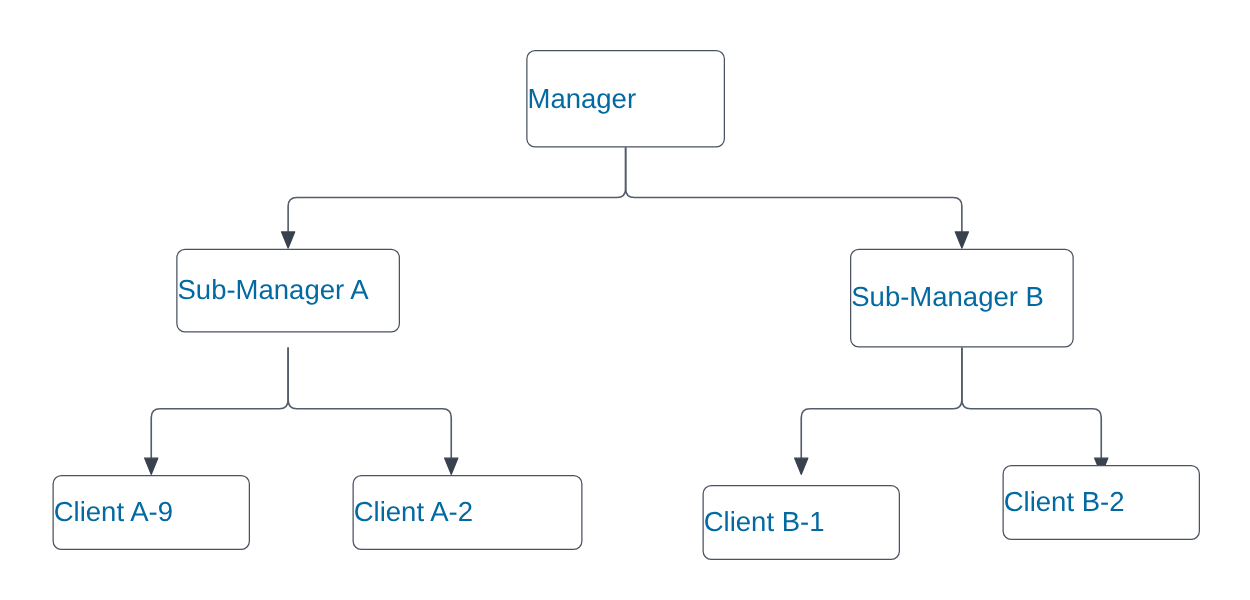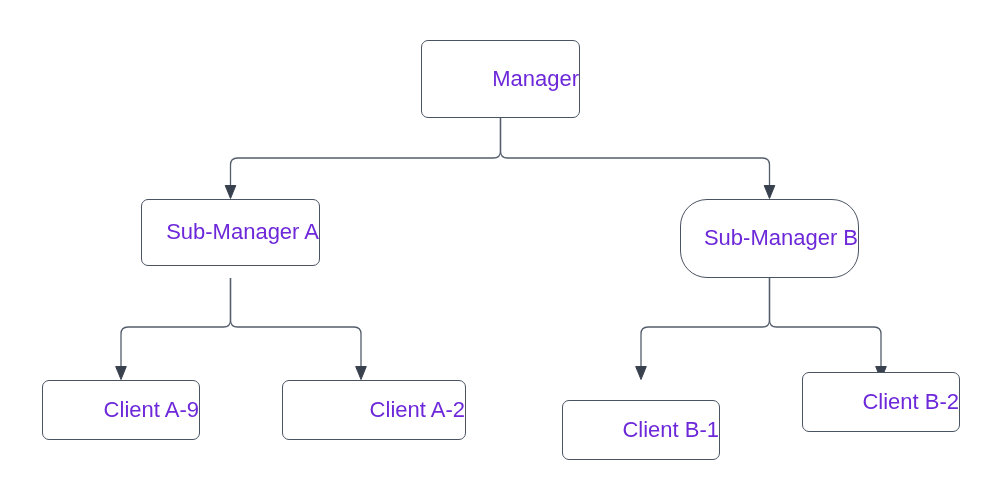--- a/index.html
+++ b/index.html
@@ -34,33 +34,33 @@
     stroke-linejoin: round;
   }
   .node {
     position: absolute;
     box-sizing: border-box;
     background: #ffffff;
     border: 1.4px solid #4a5362;
     border-radius: 7px;
     display: flex;
     align-items: center;
-    justify-content: flex-end;
-    color: #6d28d9;
+    justify-content: flex-start;
+    color: #0369a1;
     font-size: 22px;
     line-height: 1.2;
     white-space: nowrap;
     text-align: center;
   }
   .node-manager    { left: 421px; top: 40px;  width: 159px; height: 78px; }
   .node-sub-a      { left: 141px; top: 199px; width: 179px; height: 67px; }
-  .node-sub-b      { left: 680px; top: 199px; width: 179px; height: 79px; border-radius: 27px; }
+  .node-sub-b      { left: 680px; top: 199px; width: 179px; height: 79px; }
   .node-client-a1  { left: 42px;  top: 380px; width: 158px; height: 60px; }
   .node-client-a2  { left: 282px; top: 380px; width: 184px; height: 60px; }
-  .node-client-b1  { left: 562px; top: 400px; width: 158px; height: 60px; }
+  .node-client-b1  { left: 562px; top: 388px; width: 158px; height: 60px; }
   .node-client-b2  { left: 802px; top: 372px; width: 158px; height: 60px; }
 </style>
 </head>
 <body>
 
 <div class="canvas">
 
   <svg class="edge-layer" viewBox="0 0 1000 480" xmlns="http://www.w3.org/2000/svg">
 
     <path d="M500.5,118 L500.5,151 Q500.5,158 493.5,158 L237.5,158 Q230.5,158 230.5,165 L230.5,185.5"></path>

